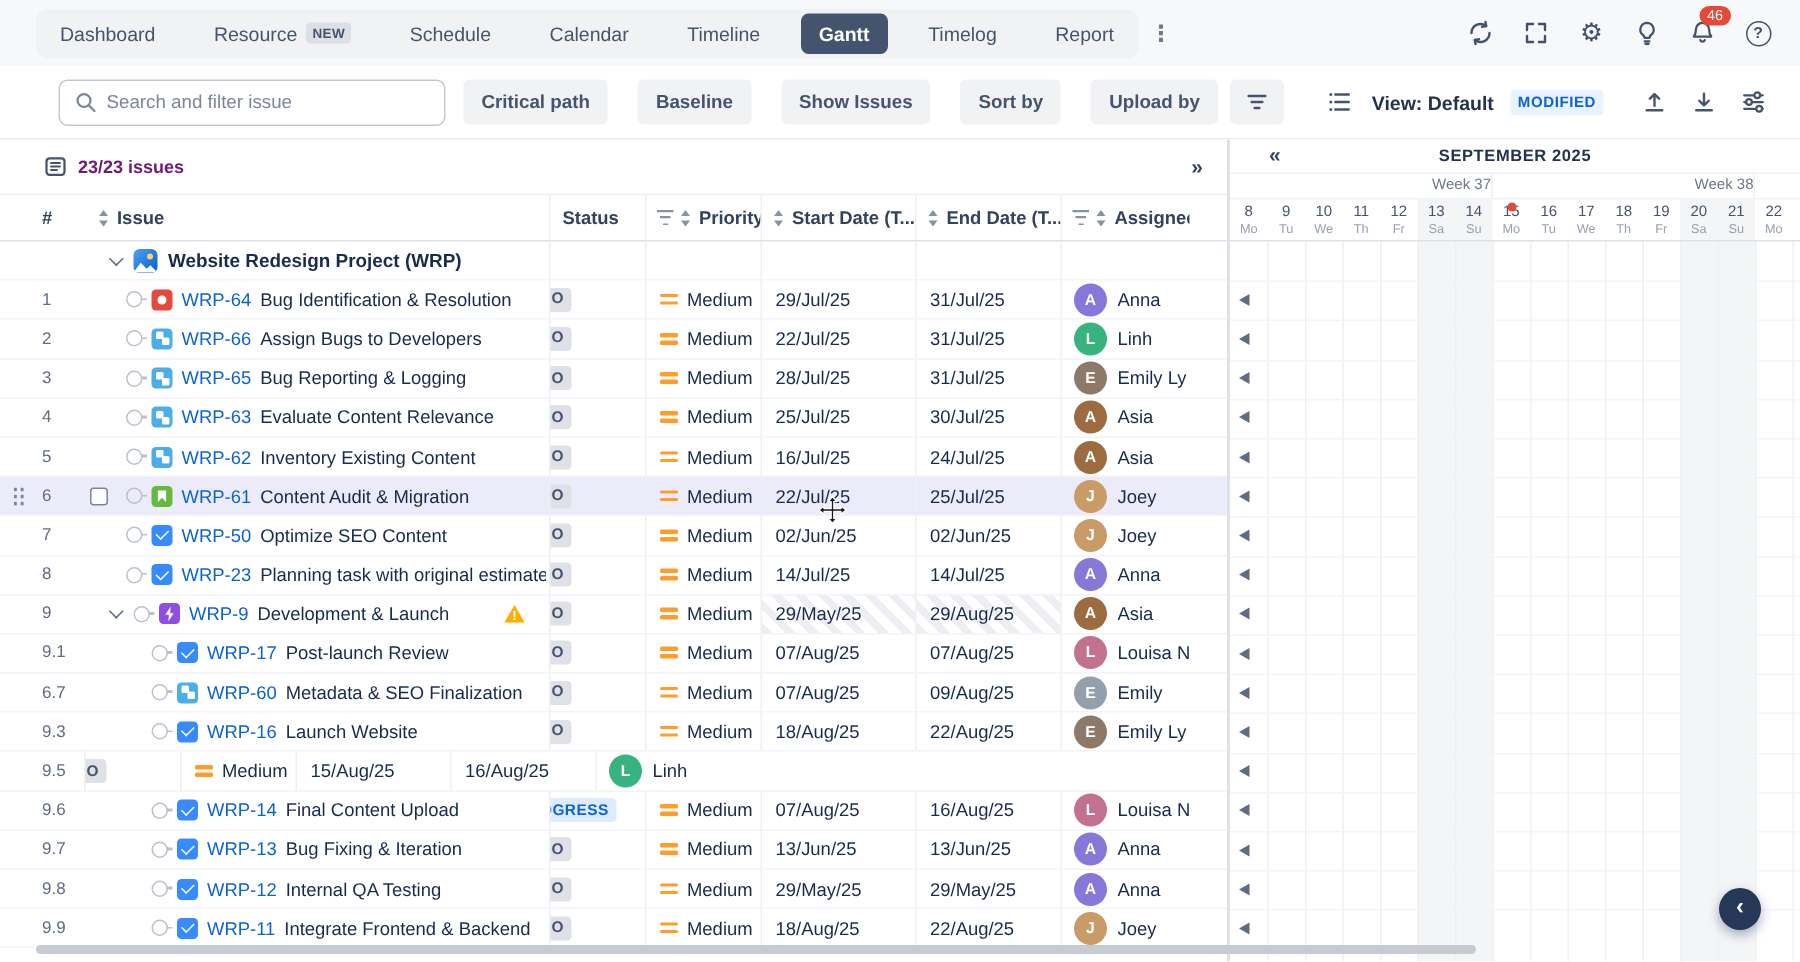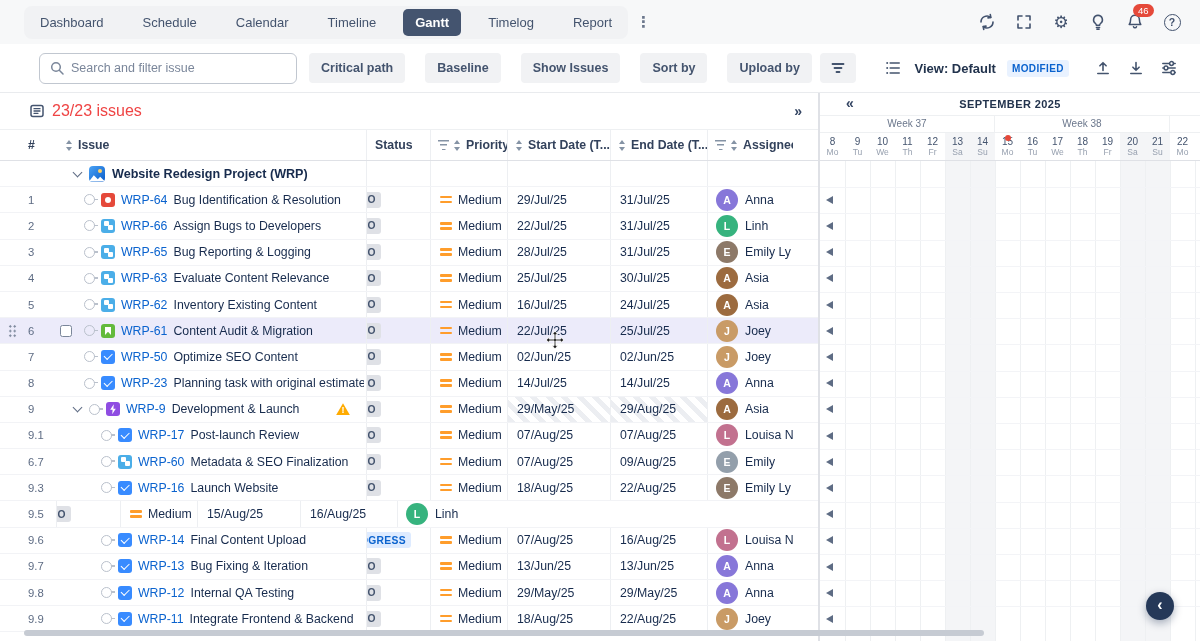--- a/index.html
+++ b/index.html
@@ -31,21 +31,21 @@
 .toolbar-right{margin-left:auto;margin-right:20px;display:flex;align-items:center;gap:11px}
 .view-label{font-size:13px;font-weight:600;color:#22334D;white-space:nowrap}
 .modified-badge{font-size:10px;font-weight:700;color:#0B63CE;background:#E9F2FF;border-radius:3px;padding:3px 5px;letter-spacing:.4px}
 .tb-icon{width:22px;height:20px;display:flex;align-items:center;justify-content:center;cursor:pointer}
 .gap-lg{margin-left:12px}
 
 
 .main{position:absolute;top:92px;left:0;right:0;bottom:0;border-top:1px solid #E9EBEE;background:#fff}
 .left-panel{position:absolute;left:0;top:0;width:818px;height:100%;background:#fff;overflow:hidden}
 .panel-top{height:36px;display:flex;align-items:center;padding-left:30px;gap:8px}
-.issues-count{font-size:16px;font-weight:400;color:#ef4444}
+.issues-count{font-size:12px;font-weight:700;color:#701a75}
 .panel-collapse{margin-left:auto;margin-right:16px;font-size:14px;font-weight:700;color:#344563;cursor:pointer}
 
 
 .thead{height:32px;display:flex;align-items:center;border-top:1px solid #EEF0F2;border-bottom:1px solid #DFE1E6;padding-left:24px;font-size:12.3px;font-weight:700;color:#33425C}
 .th{display:flex;align-items:center;gap:5px;height:100%;padding-left:8px;white-space:nowrap;overflow:hidden}
 .col-border{border-left:1px solid #EDEFF2}
 .w-num{width:32px;flex:none;padding-left:4px}
 .w-issue{width:310px;flex:none;padding-left:10px}
 .w-status{width:64px;flex:none}
 .w-prio{width:77px;flex:none;padding-left:7px}
@@ -98,21 +98,21 @@
 .aname{overflow:hidden;color:#172B4D}
 .drag-handle{position:absolute;left:8px;top:50%;transform:translateY(-50%);width:9px;height:14px;background:radial-gradient(circle,#7A869A 1.1px,transparent 1.3px) 0 0/4.5px 4.7px}
 .row-check{position:absolute;left:60px;top:50%;transform:translateY(-50%);width:12px;height:12px;border:1.6px solid #7A869A;border-radius:2.5px;background:#fff;cursor:pointer}
 
 
 .splitter{position:absolute;left:818px;top:0;bottom:0;width:2px;background:#DFE1E6;cursor:col-resize}
 .timeline{position:absolute;left:820px;top:0;right:0;bottom:0;overflow:hidden;background:#fff}
 .tl-month{height:22px;position:relative;display:flex;align-items:center;justify-content:center;font-size:11px;font-weight:700;letter-spacing:.4px;color:#22334D;background:#fff;z-index:3}
 .tl-collapse{position:absolute;left:26px;top:2px;font-size:14px;font-weight:700;color:#344563;cursor:pointer}
 .tl-weeks{height:18px;display:flex;border-top:1px solid #EEF0F2;border-bottom:1px solid #EEF0F2;background:#fff;position:relative;z-index:3}
-.tl-week{width:175px;flex:none;text-align:center;line-height:16px;font-size:10px;color:#6B778C;border-right:1px solid #EEF0F2}
+.tl-week{width:175px;flex:none;text-align:right;line-height:16px;font-size:10px;color:#6B778C;border-right:1px solid #EEF0F2}
 .tl-week-fill{width:30px;border-right:0}
 .tl-days{height:28px;display:flex;position:relative;z-index:2}
 .tl-day{width:25px;flex:none;text-align:center;padding-top:3px;font-size:10px;color:#44546E;line-height:1.15}
 .tl-day span{display:block}
 .tl-day .dow{font-size:8.5px;color:#97A0AF}
 .tl-we{position:absolute;top:40px;bottom:0;width:25px;background:#F4F5F7;z-index:1}
 .tl-vline{position:absolute;top:68px;bottom:0;width:1px;background:#EEF0F2;z-index:1}
 .tl-hline{position:absolute;left:0;right:0;height:1px;background:#F3F4F7;z-index:1}
 .tl-border{position:absolute;left:0;right:0;top:67px;height:1px;background:#DFE1E6;z-index:4}
 .tl-tri{position:absolute;width:0;height:0;border-top:4.5px solid transparent;border-bottom:4.5px solid transparent;border-right:7.5px solid #5E6C84;left:6px;z-index:2;cursor:pointer}
@@ -123,20 +123,24 @@
 .hscrollbar{position:absolute;left:24px;top:630px;width:960px;height:6px;border-radius:3px;background:#C6CBD3;z-index:35;cursor:pointer}
 .cursor{position:absolute;left:545px;top:330px;z-index:50;pointer-events:none}
 </style>
 </head>
 <body>
 
 <nav class="topnav">
   <div class="tabs">
       <div class="tab">
         <span>Dashboard</span>
+      </div>
+      <div class="tab">
+        <span>Resource</span>
+        <span class="new-badge">NEW</span>
       </div>
       <div class="tab">
         <span>Schedule</span>
       </div>
       <div class="tab">
         <span>Calendar</span>
       </div>
       <div class="tab">
         <span>Timeline</span>
       </div>

